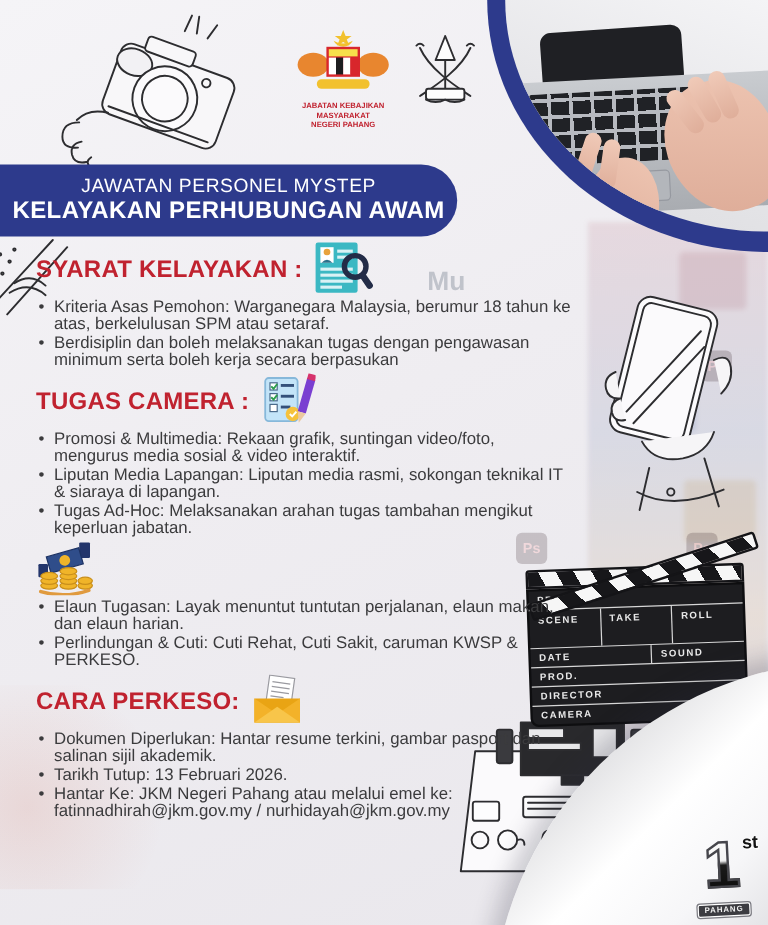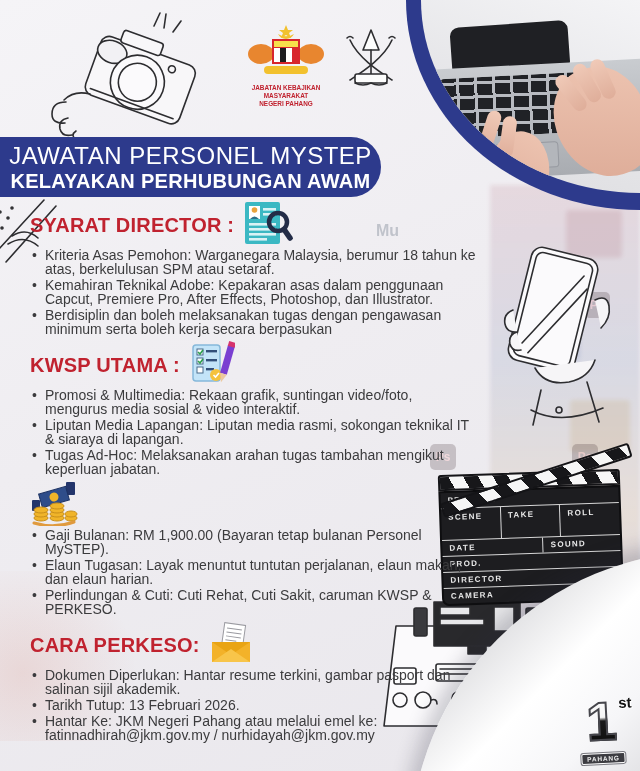--- a/index.html
+++ b/index.html
@@ -12,22 +12,22 @@
   
   .bg-strip { position:absolute; right:0; top:185px; width:150px; height:440px;
     background:linear-gradient(180deg,rgba(150,40,60,.10),rgba(40,60,130,.10) 40%,rgba(190,120,30,.10) 75%,rgba(60,40,90,.10));
     filter:blur(2px); }
   .bg-bl { position:absolute; left:0; bottom:30px; width:150px; height:170px;
     background:radial-gradient(circle at 15% 60%,rgba(200,70,40,.12),transparent 70%); }
   .bg-tile { position:absolute; border-radius:4px; filter:blur(2px); opacity:.12; }
   .ps-tile { position:absolute; width:26px; height:26px; background:#2b151c; color:#ff8f8f;
     display:flex; align-items:center; justify-content:center; font-size:12px; font-weight:bold;
     border-radius:5px; opacity:.20; }
-  .mu-text { position:absolute; left:376px; top:222px; color:#9aa0ac; opacity:.55;
-    font-size:16px; font-weight:bold; }
+  .mu-text { position:absolute; left:356px; top:222px; color:#9aa0ac; opacity:.55;
+    font-size:22px; font-weight:bold; }
   
   .photo-band { position:absolute; top:0; right:0; width:234px; height:210px;
     background:#2d3a8c; border-bottom-left-radius:100% 100%; }
   .photo-area { position:absolute; top:0; right:0; width:219px; height:193px;
     background:linear-gradient(200deg,#f4f4f6 0%,#e4e4e7 60%,#dcdcdf 100%);
     border-bottom-left-radius:100% 100%; overflow:hidden; }
   .lap-screen { position:absolute; left:30px; top:24px; width:118px; height:50px;
     background:#1f2024; border-radius:9px; transform:rotate(-4deg); }
   .lap-body { position:absolute; left:10px; top:64px; width:220px; height:112px;
     background:linear-gradient(180deg,#c9ccd0,#a9acb1); border-radius:7px; transform:rotate(-3deg); }
@@ -42,21 +42,21 @@
     transform:rotate(-18deg); }
   .hand-l { left:66px; bottom:-24px; width:62px; height:86px; border-radius:50% 50% 40% 40%;
     transform:rotate(8deg); }
   .finger { position:absolute; width:14px; height:42px; border-radius:8px;
     background:linear-gradient(180deg,#f0cab8,#dfae9a); }
   
   .banner { position:absolute; left:0; top:137px; width:381px; height:60px;
     background:#2d3a8c; border-radius:0 30px 30px 0;
     display:flex; flex-direction:column; align-items:center; justify-content:center;
     color:#ffffff; z-index:5; }
-  .banner-l1 { font-size:24px; font-weight:400; letter-spacing:.5px;text-align:center; }
+  .banner-l1 { font-size:16px; font-weight:400; letter-spacing:.5px;text-align:center; }
   .banner-l2 { font-size:20px; font-weight:800; letter-spacing:.3px; }
   
   .logo-jkm { position:absolute; left:236px; top:24px; width:100px; text-align:center; }
   .logo-caption { color:#c0222f; font-size:6.4px; font-weight:bold; line-height:1.25; }
   .logo-pahang { position:absolute; left:342px; top:28px; }
   
   .camera-sketch { position:absolute; left:36px; top:6px; }
   .strap-sketch { position:absolute; left:-6px; top:188px; }
   .phone-illus { position:absolute; left:483px; top:240px; }
   .desk-illus { position:absolute; left:376px; top:596px; }
@@ -190,44 +190,43 @@
   </svg>
 
   <div class="banner">
     <div class="banner-l1">JAWATAN PERSONEL MYSTEP</div>
     <div class="banner-l2">KELAYAKAN PERHUBUNGAN AWAM</div>
   </div>
 
   <div class="content">
 
     <div class="sec-head">
-      <span class="sec-title">SYARAT DIRECTOR :</span>
+      <span class="sec-title">SYARAT KELAYAKAN :</span>
       <svg class="sec-icon" width="50" height="46" viewBox="0 0 50 46">
         <rect x="2" y="2" width="35" height="42" rx="2" fill="#3bb8c3"></rect>
         <rect x="6" y="6" width="11" height="13" fill="#ffffff"></rect>
         <circle cx="11.5" cy="10" r="2.8" fill="#e8a33d"></circle>
         <path d="M7 19 q4.5 -5 9 0" fill="#2b6f8a"></path>
         <rect x="20" y="8" width="13" height="2.6" fill="#d9f2f5"></rect>
         <rect x="20" y="13" width="13" height="2.6" fill="#d9f2f5"></rect>
         <rect x="6" y="23" width="27" height="2.6" fill="#d9f2f5"></rect>
         <rect x="6" y="28" width="27" height="2.6" fill="#d9f2f5"></rect>
         <rect x="6" y="33" width="27" height="2.6" fill="#d9f2f5"></rect>
         <rect x="6" y="38" width="18" height="2.6" fill="#d9f2f5"></rect>
         <circle cx="35" cy="22" r="9" fill="none" stroke="#232c47" stroke-width="4.5"></circle>
         <line x1="41.5" y1="30" x2="47" y2="38" stroke="#232c47" stroke-width="5.5" stroke-linecap="round"></line>
       </svg>
     </div>
     <ul class="bullets">
       <li>Kriteria Asas Pemohon: Warganegara Malaysia, berumur 18 tahun ke atas, berkelulusan SPM atau setaraf.</li>
-      <li>Kemahiran Teknikal Adobe: Kepakaran asas dalam penggunaan Capcut, Premiere Pro, After Effects, Photoshop, dan Illustrator.</li>
       <li>Berdisiplin dan boleh melaksanakan tugas dengan pengawasan minimum serta boleh kerja secara berpasukan</li>
     </ul>
 
     <div class="sec-head">
-      <span class="sec-title">KWSP UTAMA :</span>
+      <span class="sec-title">TUGAS CAMERA :</span>
       <svg class="sec-icon" width="46" height="44" viewBox="0 0 46 44">
         <rect x="4" y="4" width="27" height="36" rx="3" fill="#c3e4f8" stroke="#86b8da" stroke-width="1.5"></rect>
         <rect x="8" y="8" width="6" height="6" fill="#ffffff" stroke="#4a6a8a"></rect>
         <rect x="8" y="17" width="6" height="6" fill="#ffffff" stroke="#4a6a8a"></rect>
         <rect x="8" y="26" width="6" height="6" fill="#ffffff" stroke="#4a6a8a"></rect>
         <path d="M9 11 l2 2 l3 -4 M9 20 l2 2 l3 -4" stroke="#2e9e4f" stroke-width="1.6" fill="none"></path>
         <rect x="17" y="9" width="11" height="2.4" fill="#33507a"></rect>
         <rect x="17" y="18" width="11" height="2.4" fill="#33507a"></rect>
         <rect x="17" y="27" width="8" height="2.4" fill="#33507a"></rect>
         <circle cx="27" cy="34" r="6" fill="#f5c23c"></circle>
@@ -261,21 +260,20 @@
             <ellipse cx="27" cy="34" rx="7" ry="3"></ellipse>
             <ellipse cx="27" cy="30" rx="7" ry="3"></ellipse>
             <ellipse cx="27" cy="26" rx="7" ry="3"></ellipse>
           <ellipse cx="41" cy="38" rx="6" ry="3"></ellipse>
             <ellipse cx="41" cy="34" rx="6" ry="3"></ellipse>
         </g>
         <path d="M4 43 q20 6 40 -1" stroke="#e09a3e" stroke-width="3" fill="none" stroke-linecap="round"></path>
       </svg>
     </div>
     <ul class="bullets">
-      <li>Gaji Bulanan: RM 1,900.00 (Bayaran tetap bulanan Personel MySTEP).</li>
       <li>Elaun Tugasan: Layak menuntut tuntutan perjalanan, elaun makan, dan elaun harian.</li>
       <li>Perlindungan &amp; Cuti: Cuti Rehat, Cuti Sakit, caruman KWSP &amp; PERKESO.</li>
     </ul>
 
     <div class="sec-head">
       <span class="sec-title">CARA PERKESO:</span>
       <svg class="sec-icon" width="44" height="42" viewBox="0 0 44 42">
         <g transform="rotate(8 25 14)">
           <rect x="14" y="2" width="21" height="26" fill="#ffffff" stroke="#9a9aa0"></rect>
           <line x1="17" y1="7" x2="32" y2="7" stroke="#9a9aa0"></line>

